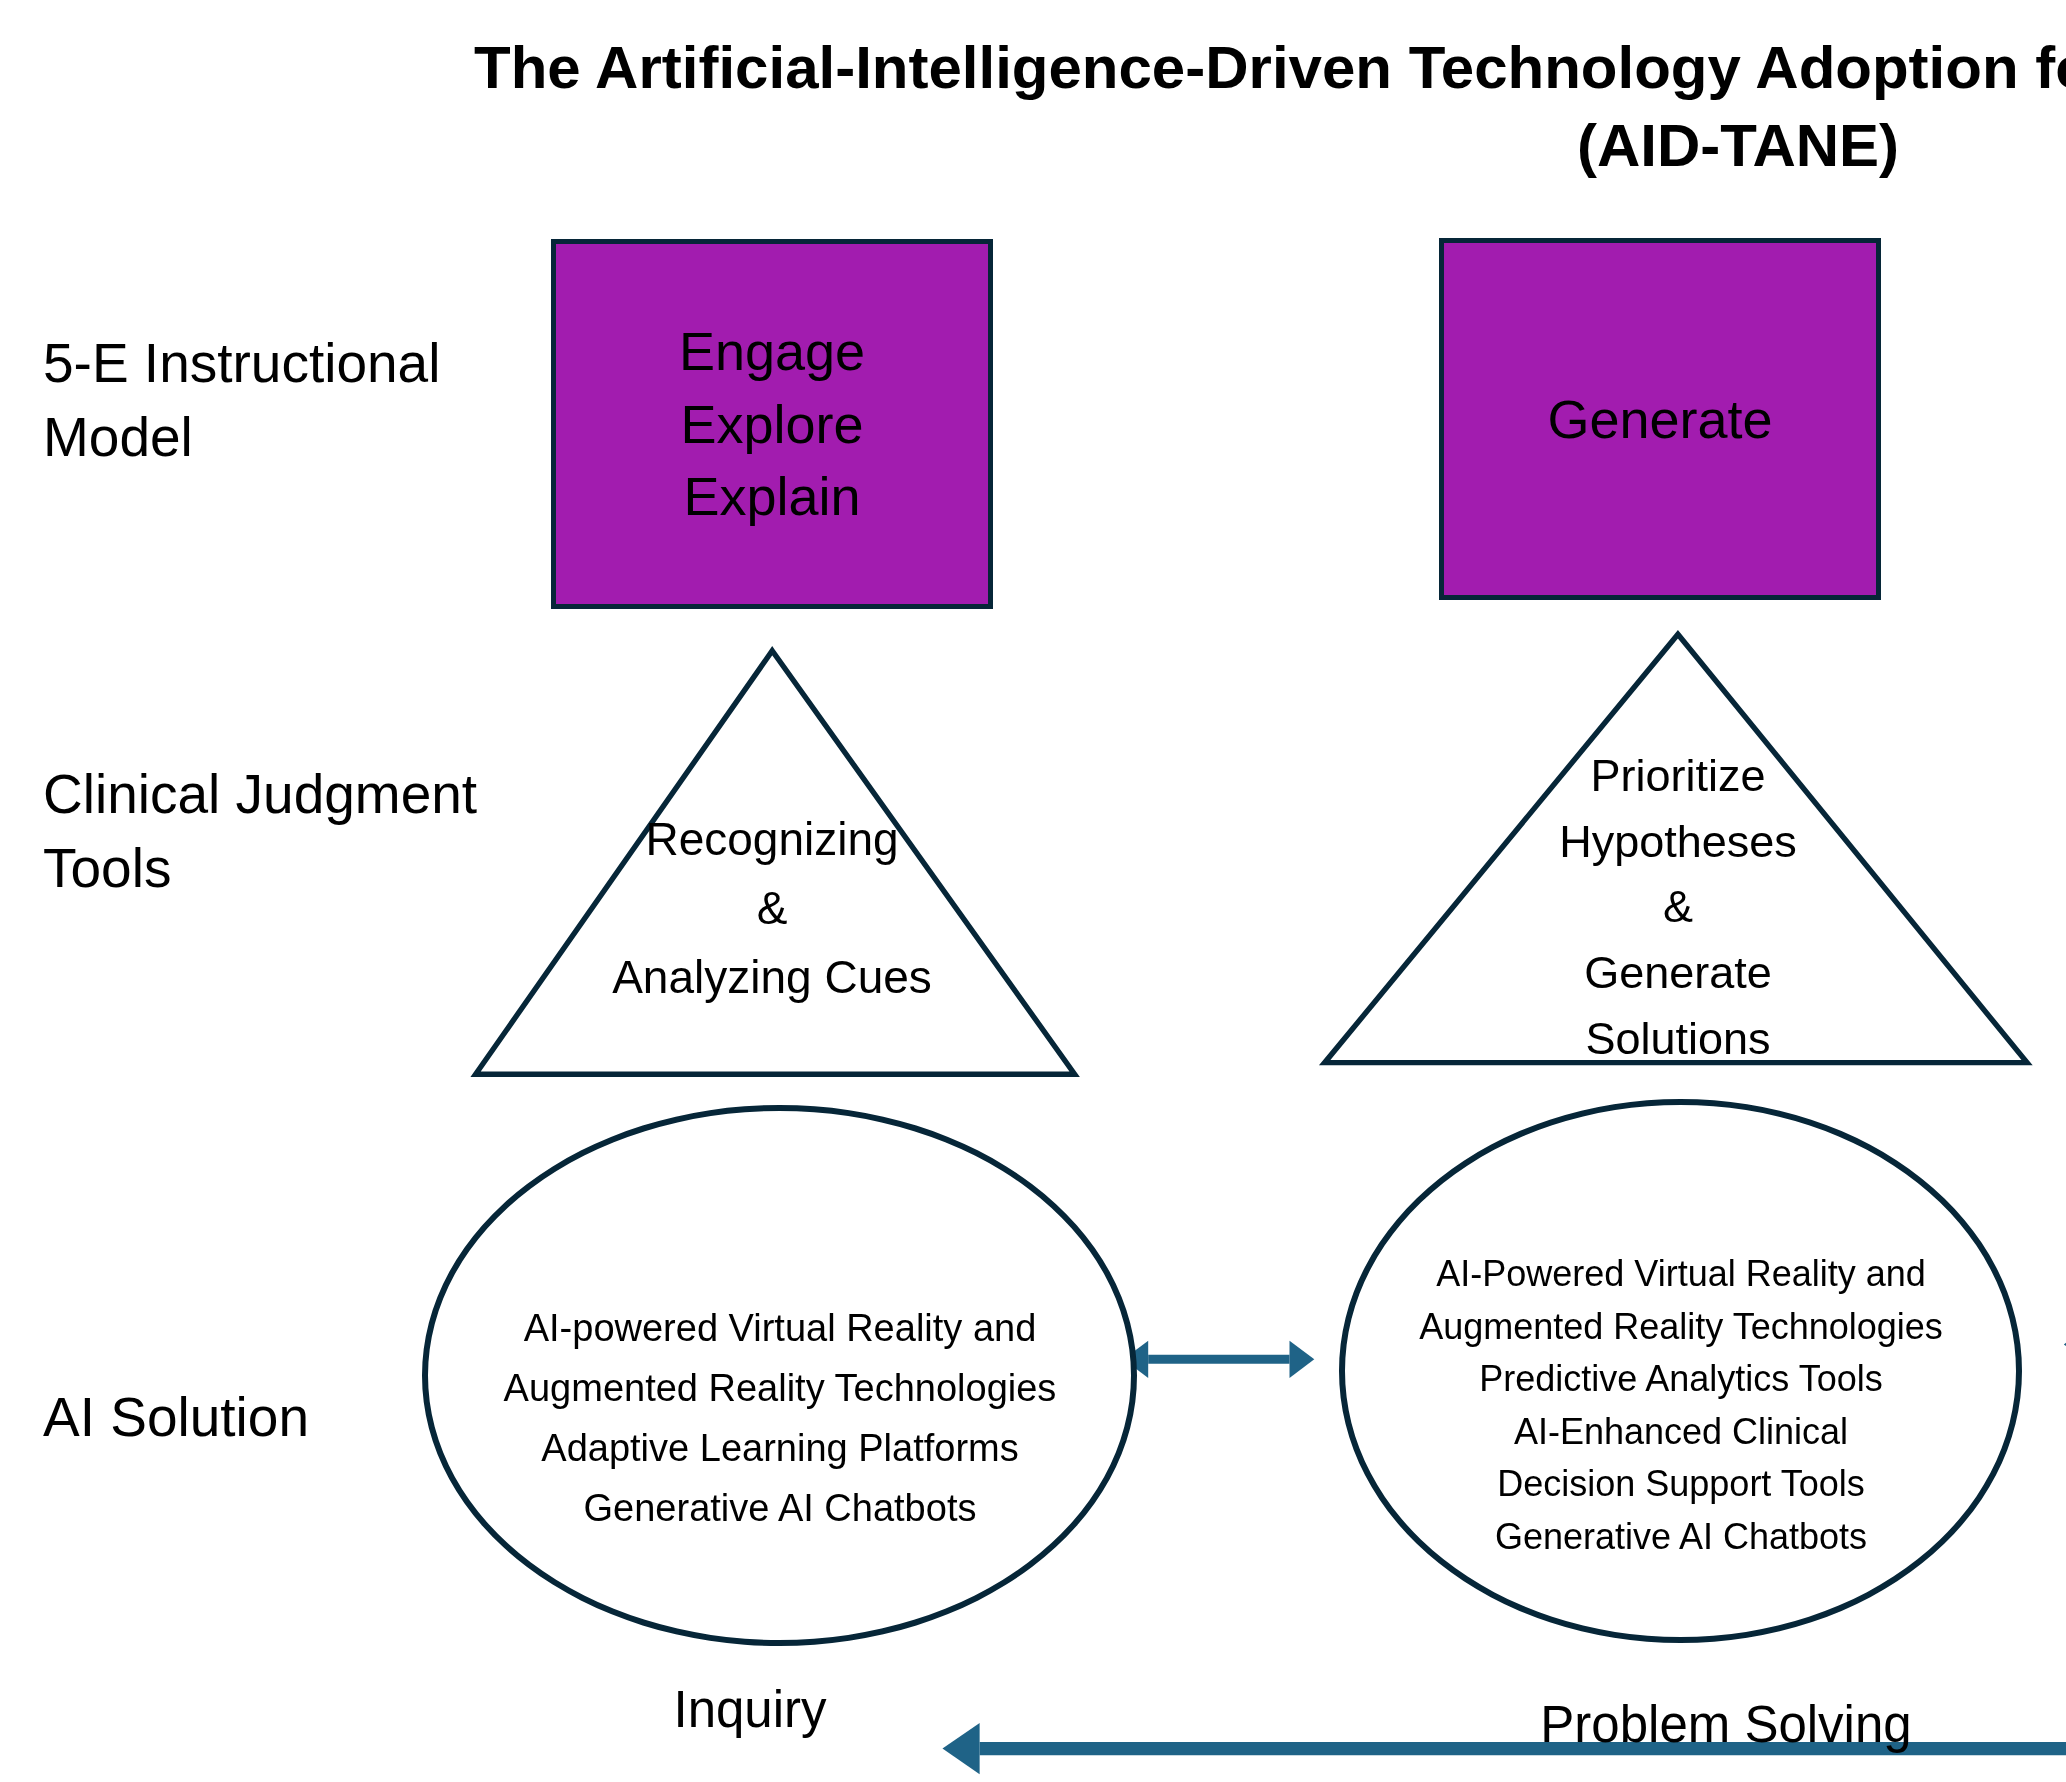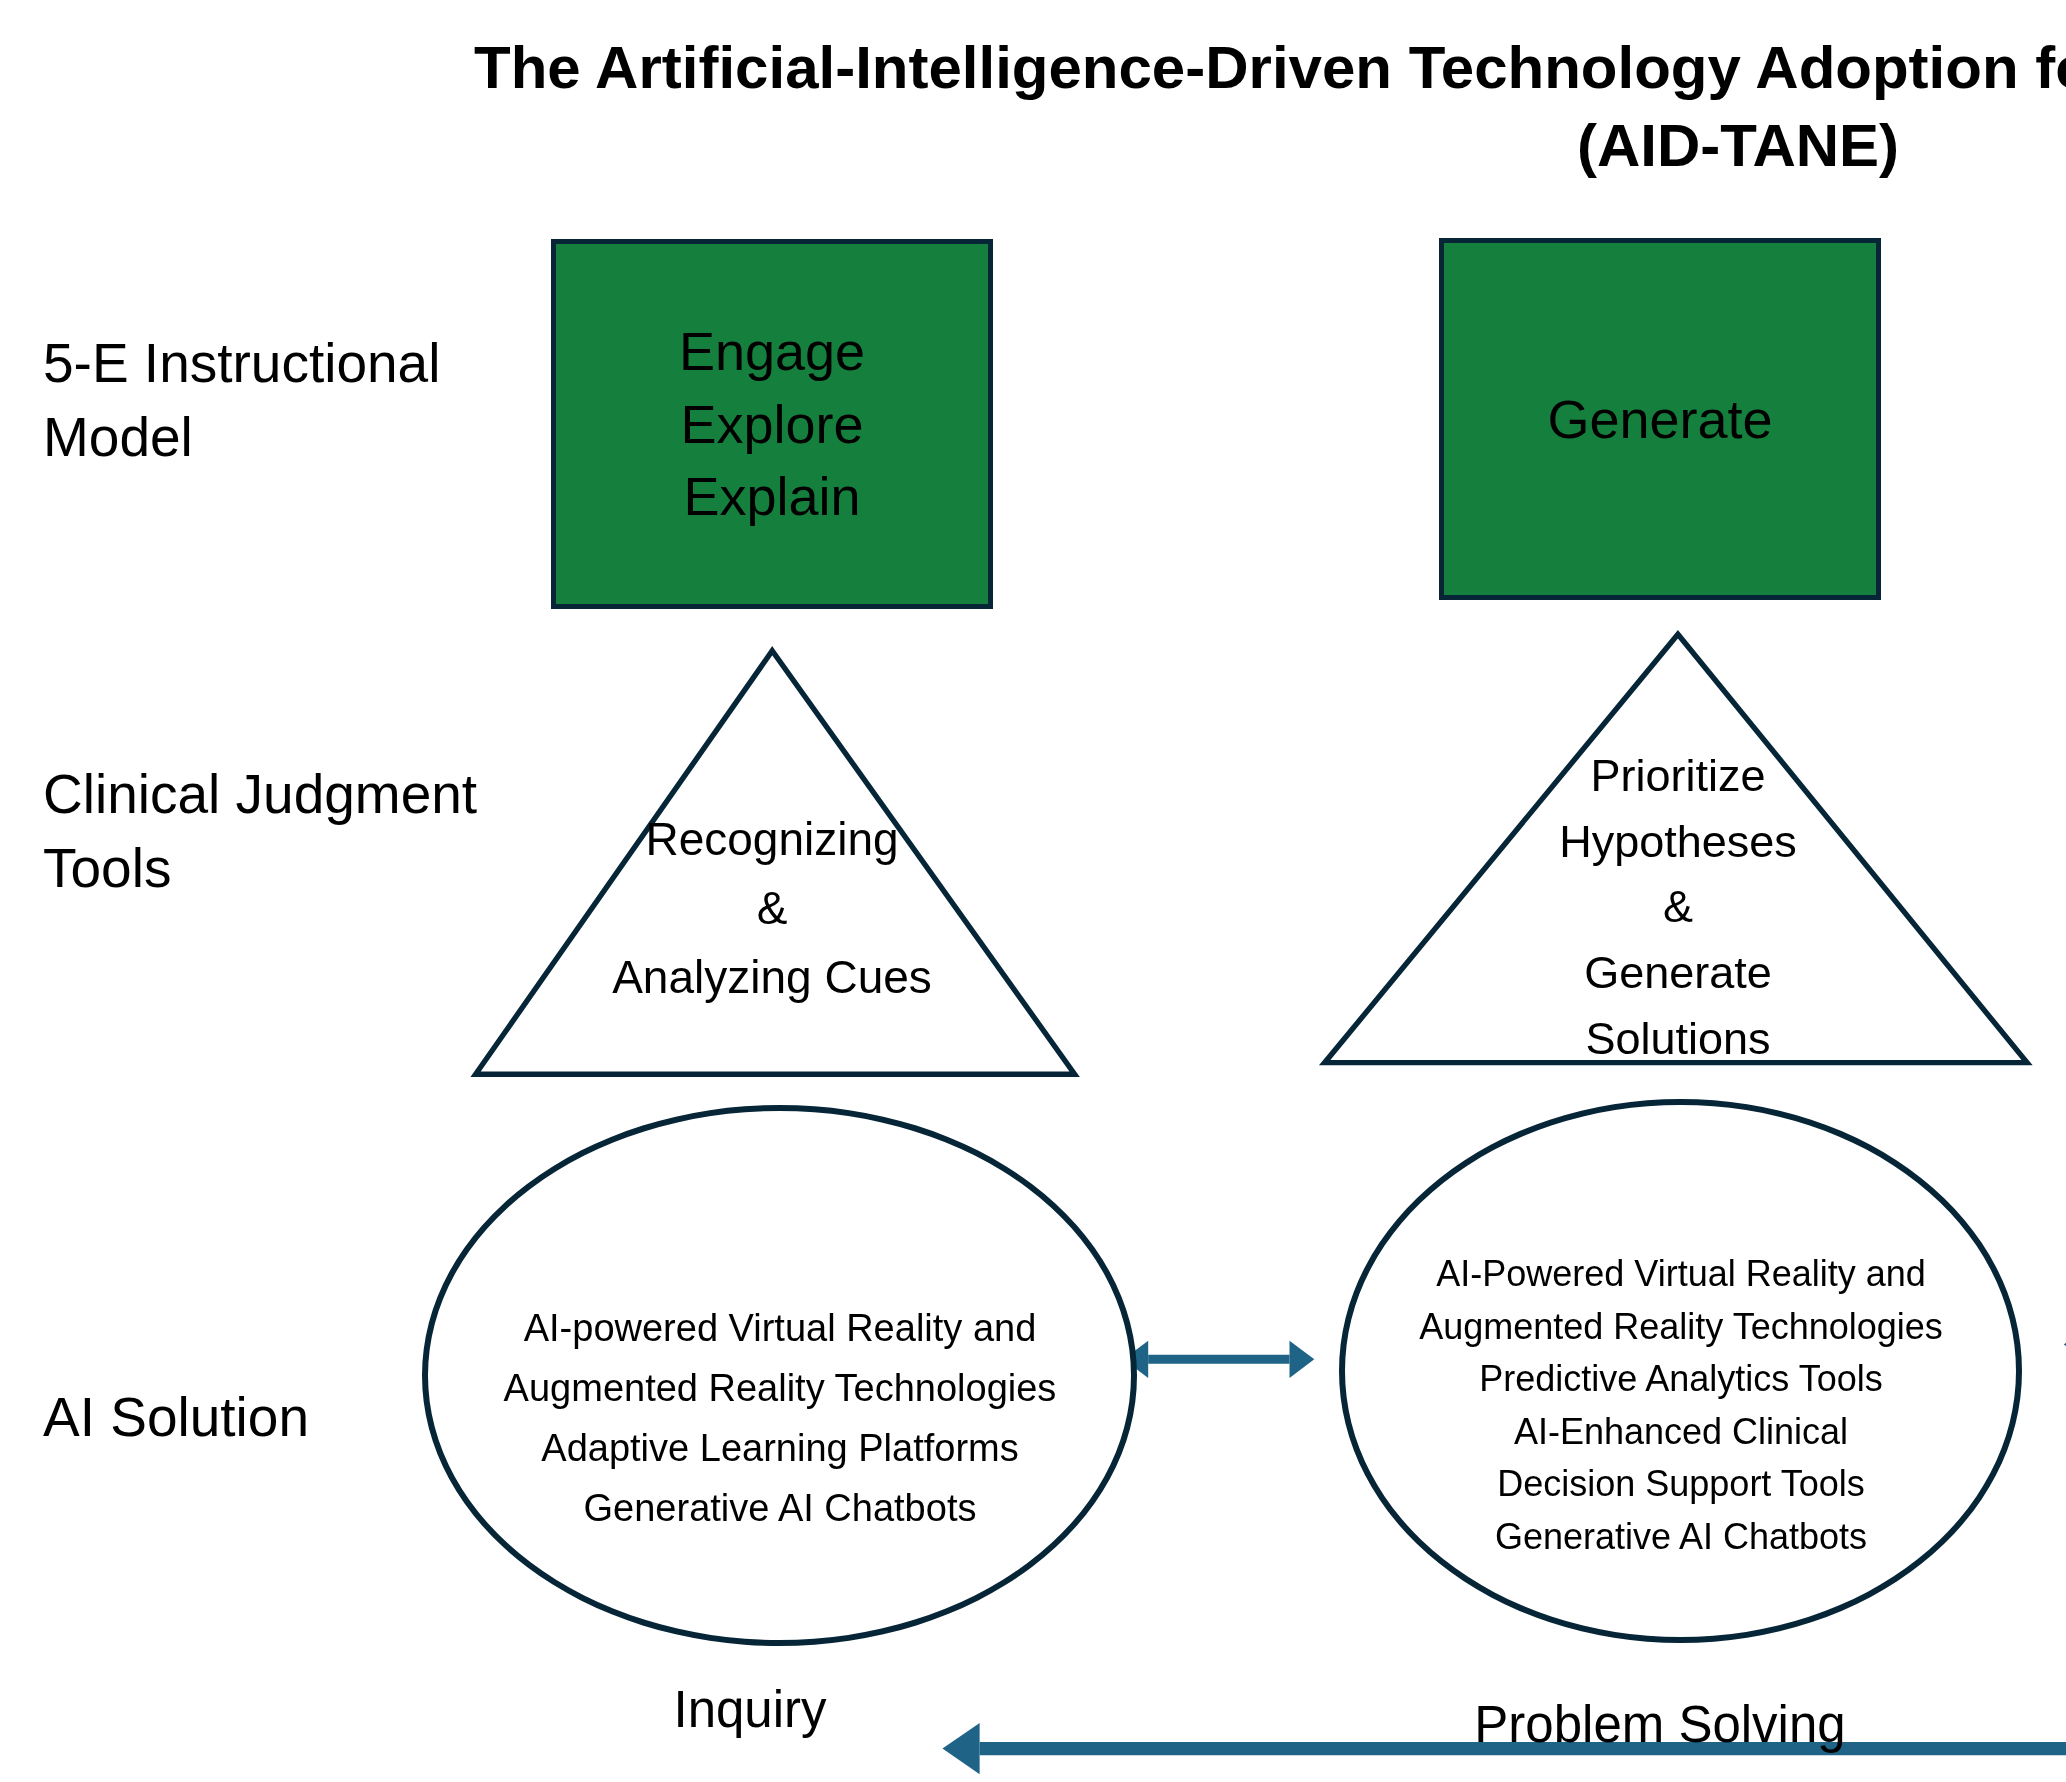--- a/index.html
+++ b/index.html
@@ -17,21 +17,21 @@
     color:var(--text-color);
     overflow:hidden;
   }
   .layer{position:absolute;left:0;top:0;width:3036px;height:1782px;}
   .tri{fill:#FFFFFF;stroke:var(--shape-stroke);stroke-width:13px;stroke-linejoin:miter;}
   .arrow-shaft{stroke:var(--arrow-color);}
   .arrow-head{fill:var(--arrow-color);}
   .box{
     position:absolute;
     border:5.4px solid var(--shape-stroke);
-    background:#15803d;
+    background:#a21caf;
     display:flex;align-items:center;justify-content:center;
     box-sizing:border-box;
   }
   .ellipse{
     position:absolute;
     border:6.6px solid var(--shape-stroke);
     border-radius:50%;
     background:#FFFFFF;
     box-sizing:border-box;
   }
@@ -119,16 +119,16 @@
 Adaptive Learning Platforms
 Generative AI Chatbots</div>
   <div class="txt elltext-2" style="left:1681px;top:1406px;">AI-Powered Virtual Reality and
 Augmented Reality Technologies
 Predictive Analytics Tools
 AI-Enhanced Clinical
 Decision Support Tools
 Generative AI Chatbots</div>
 
   <div class="txt phaselabel" style="left:750px;top:1709px;">Inquiry</div>
-  <div class="txt phaselabel" style="left:1660px;top:1724px;">Problem Solving</div>
+  <div class="txt phaselabel" style="left:1726px;top:1724px;">Problem Solving</div>
 
 </div>
 
 
 </body></html>

